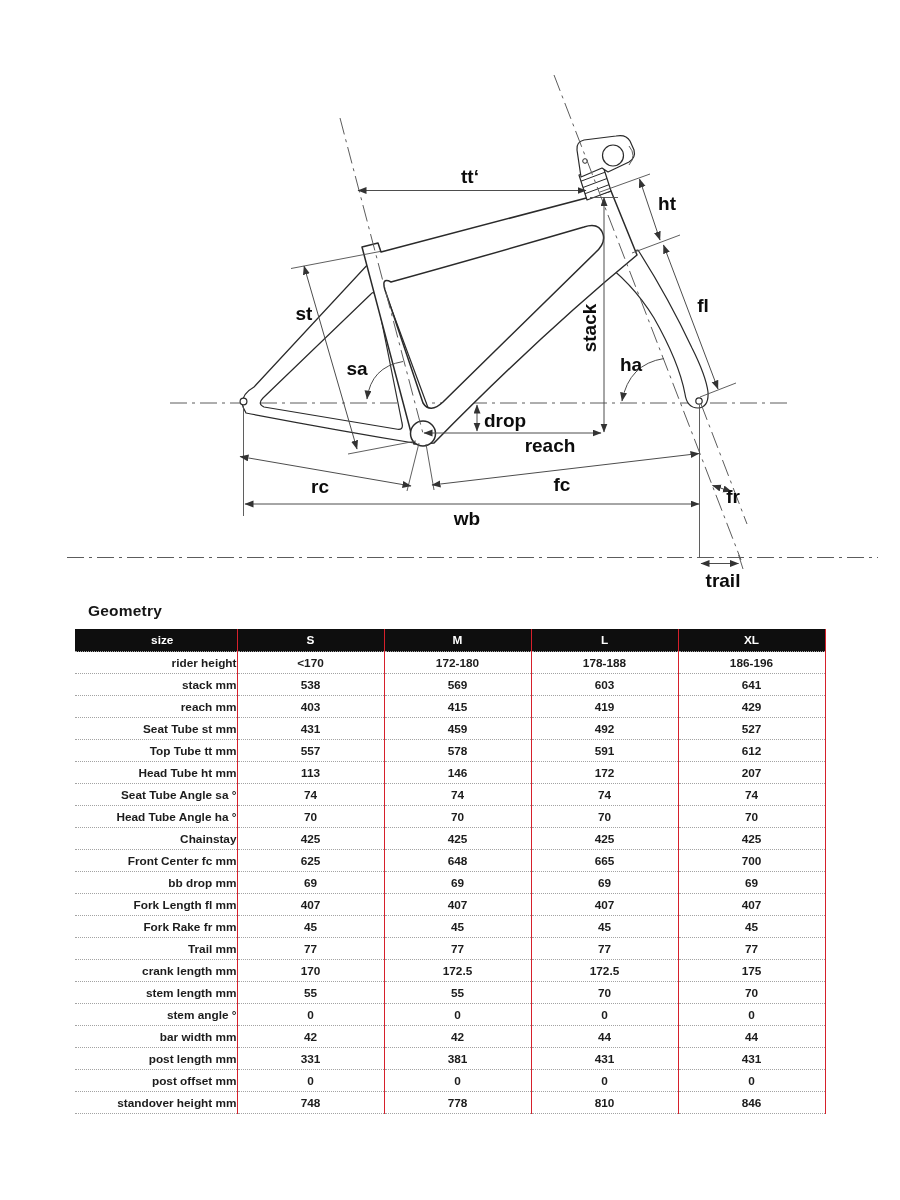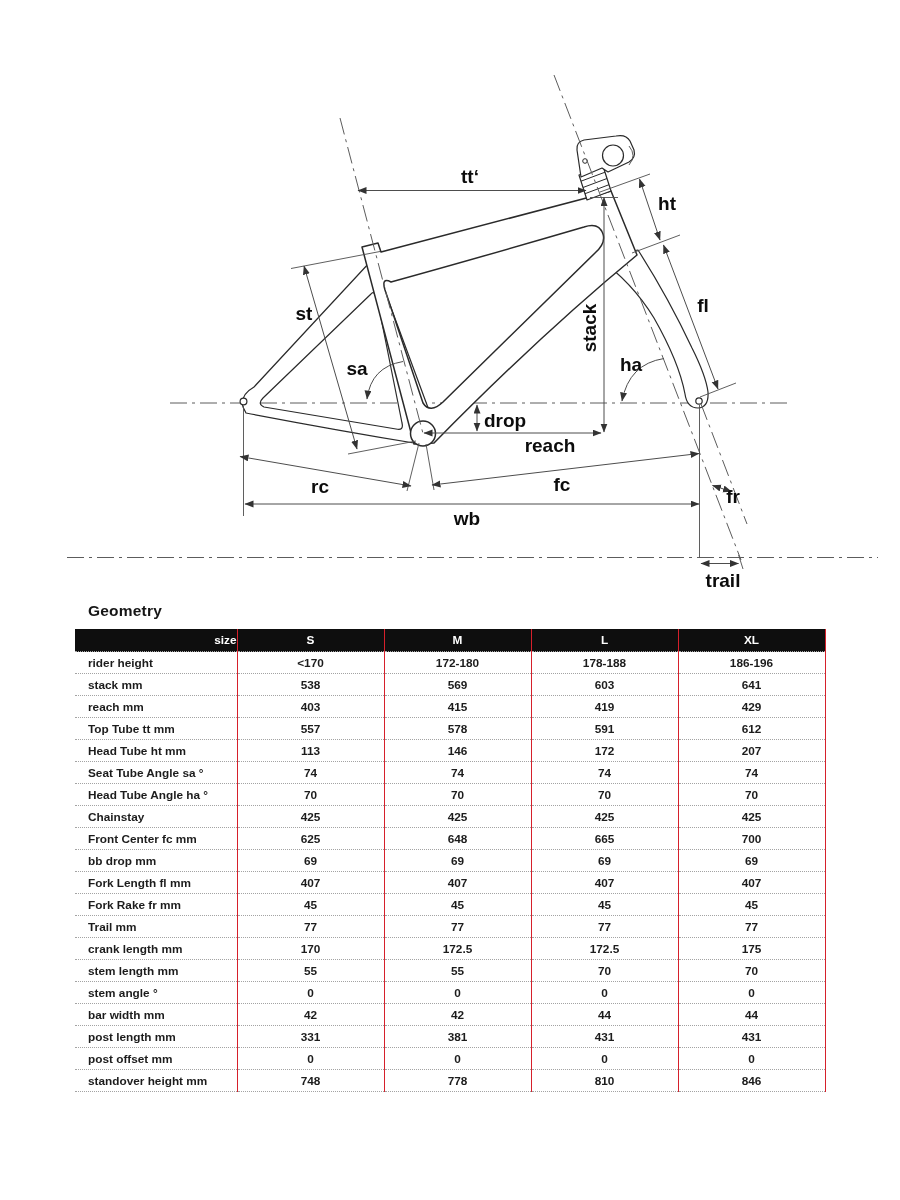--- a/index.html
+++ b/index.html
@@ -28,28 +28,28 @@
     border-collapse:collapse;table-layout:fixed;
     margin-left:75px;width:750px;
     font-size:11.8px;font-weight:700;color:#1c1c1c;
   }
   col.c-label{width:162px;}
   col.c-size{width:147px;}
   thead th{
     background:var(--header-bg);color:#fff;height:22px;padding:0;
     font-size:11.8px;text-align:center;font-weight:700;
   }
-  thead th:first-child{text-align:right;padding-left:13px;}
+  thead th:first-child{text-align:center;padding-left:13px;}
   thead th:nth-child(n+2){border-left:1px solid var(--accent);}
   thead th:last-child{border-right:1px solid var(--accent);margin-top:36px;}
   tbody th,tbody td{
     height:21px;padding:0;font-weight:700;
     border-top:1px dotted #a3a3a3;
   }
-  tbody th{text-align:left;padding-left:13px;}
+  tbody th{text-align:right;padding-left:13px;}
   tbody td{text-align:center;border-left:1px solid var(--accent);}
   tbody td:last-child{border-right:1px solid var(--accent);}
   tbody tr:last-child th,tbody tr:last-child td{border-bottom:1px dotted #a3a3a3;}
 </style>
 </head>
 <body>
 
 <div class="diagram-wrap">
 <svg width="900" height="600" viewBox="0 0 900 600">
   <defs>
@@ -182,20 +182,27 @@
         <td>641</td>
       </tr>
       <tr>
         <th>reach mm</th>
         <td>403</td>
         <td>415</td>
         <td>419</td>
         <td>429</td>
       </tr>
       <tr>
+        <th>Seat Tube st mm</th>
+        <td>431</td>
+        <td>459</td>
+        <td>492</td>
+        <td>527</td>
+      </tr>
+      <tr>
         <th>Top Tube tt mm</th>
         <td>557</td>
         <td>578</td>
         <td>591</td>
         <td>612</td>
       </tr>
       <tr>
         <th>Head Tube ht mm</th>
         <td>113</td>
         <td>146</td>

